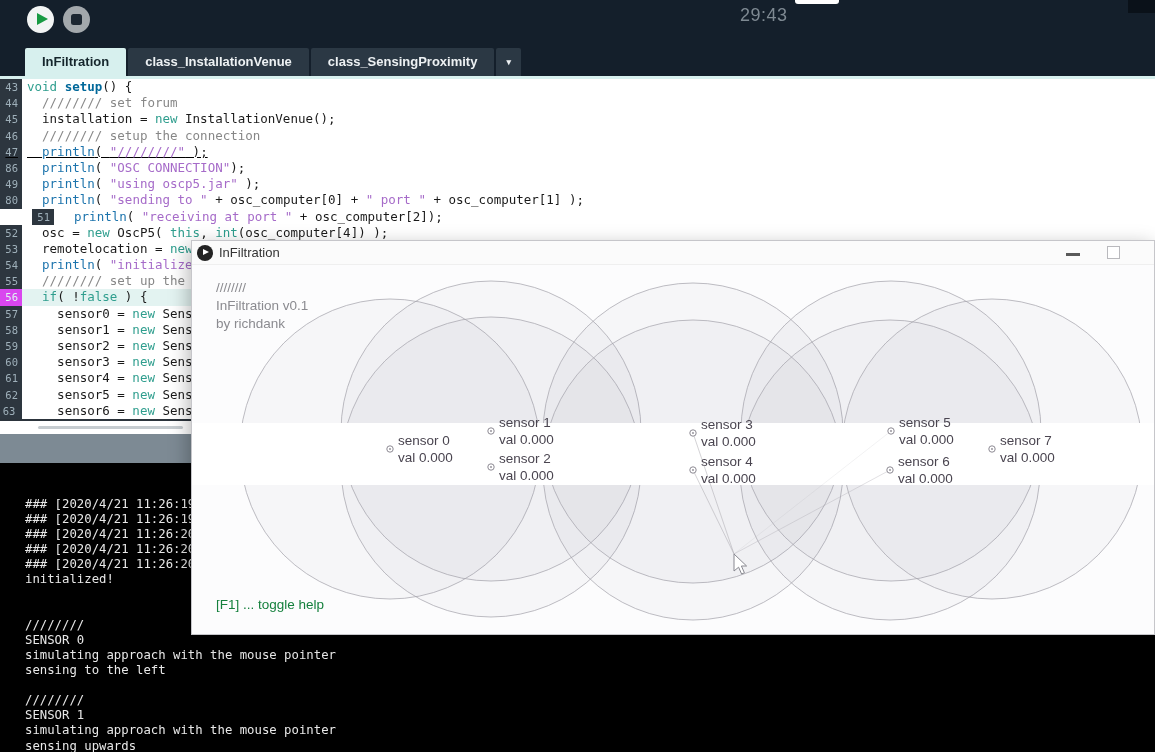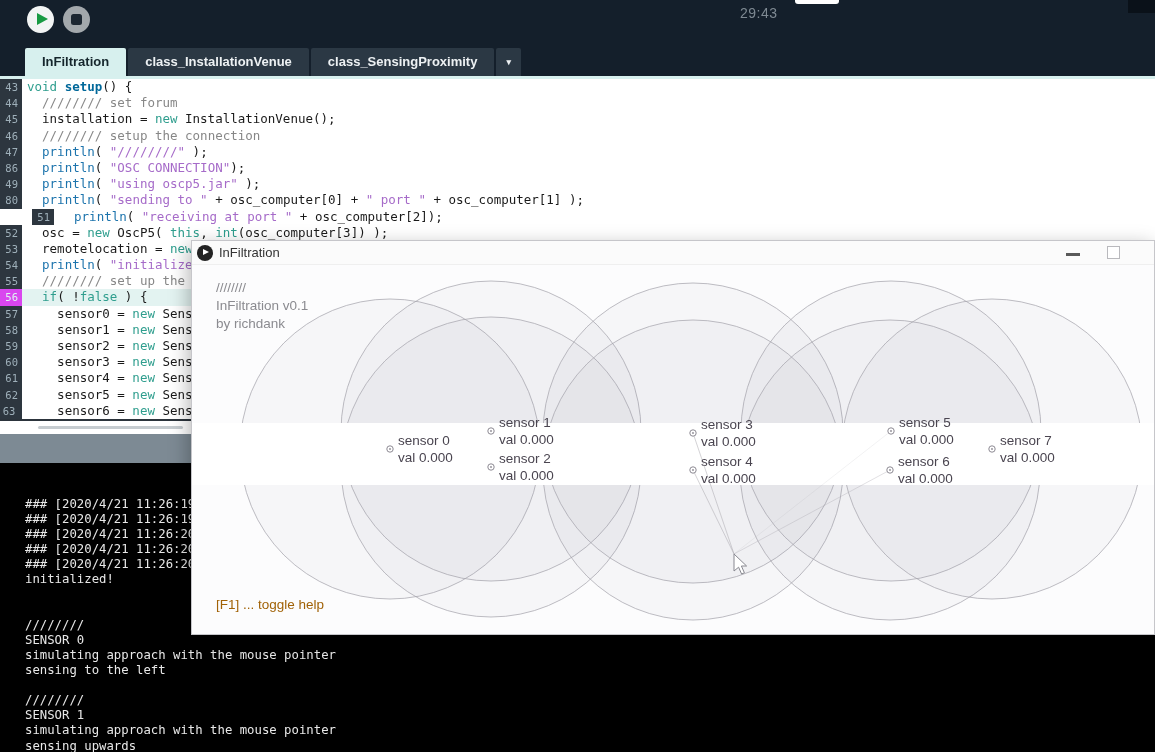--- a/index.html
+++ b/index.html
@@ -7,21 +7,21 @@
           font-family:"Liberation Sans",sans-serif;background:#000;}
 
   
   .toolbar{position:absolute;left:0;top:0;width:100%;height:44px;background:#141f2b;}
   .circle-btn{position:absolute;top:6px;width:27px;height:27px;border-radius:50%;cursor:pointer;}
   .play-btn{left:27px;background:#f2f4f4;}
   .play-tri{position:absolute;left:10px;top:7px;width:0;height:0;
             border-left:11px solid #189a43;border-top:6.5px solid transparent;border-bottom:6.5px solid transparent;}
   .stop-btn{left:63px;background:#a3a8ac;}
   .stop-sq{position:absolute;left:8px;top:8px;width:11px;height:11px;background:#1d2732;border-radius:2.5px;}
-  .timer{position:absolute;left:740px;top:5px;font-size:14px;color:#7e8992;letter-spacing:.5px;}
+  .timer{position:absolute;left:740px;top:5px;font-size:18px;color:#7e8992;letter-spacing:.5px;}
   .notch{position:absolute;left:795px;top:0;width:44px;height:4px;background:#fff;border-radius:0 0 3px 3px;}
   .corner-rect{position:absolute;left:1128px;top:0;width:27px;height:13px;background:#0a1119;}
 
   
   .tabbar{position:absolute;left:0;top:44px;width:100%;height:32px;background:#141f2b;
           display:flex;align-items:flex-end;padding-left:25px;box-sizing:border-box;}
   .tab{height:28px;line-height:28px;padding:0 17px;margin-right:2px;font-size:13px;font-weight:bold;
        background:#2b3844;color:#edf1f3;border-radius:2px 2px 0 0;white-space:nowrap;cursor:pointer;}
   .tab.active{background:#d7f0ee;color:#15262c;}
   .tab.drop{padding:0 10px;font-size:9px;}
@@ -54,21 +54,21 @@
   .picon{position:relative;width:16px;height:16px;background:#232323;border-radius:50%;margin-right:6px;flex:none;}
   .ptri{position:absolute;left:6px;top:4.5px;width:0;height:0;
         border-left:6px solid #fff;border-top:3.5px solid transparent;border-bottom:3.5px solid transparent;}
   .sname{font-size:13px;color:#333;}
   .wmin{position:absolute;left:874px;top:12px;width:14px;height:3px;background:#5a5a5a;cursor:pointer;}
   .wmax{position:absolute;left:915px;top:5px;width:13px;height:13px;border:1.5px solid #b9b9bd;
         box-sizing:border-box;background:#fff;cursor:pointer;}
   .scanvas{position:absolute;left:0;top:24px;width:962px;height:369px;background:#fcfcfd;overflow:hidden;}
   .scanvas svg{position:absolute;left:0;top:0;}
   .shead{position:absolute;left:24px;top:14px;font-size:13.5px;line-height:18px;color:#8b8b90;}
-  .shelp{position:absolute;left:24px;top:332px;font-size:13.5px;color:#a16207;}
+  .shelp{position:absolute;left:24px;top:332px;font-size:13.5px;color:#15803d;}
 </style>
 </head>
 <body>
 
 <div class="screen">
 
   <div class="toolbar">
     <div class="circle-btn play-btn">
       <span class="play-tri"></span>
     </div>
@@ -98,21 +98,21 @@
         <div class="cd" style="line-height: 16.19px;"><span class="t">  </span><span class="c">//////// set forum</span></div>
       </div>
       <div class="row" style="height: 16.19px;">
         <div class="ln" style="line-height: 16.19px;">45</div>
         <div class="cd" style="line-height: 16.19px;"><span class="t">  installation = </span><span class="k">new</span><span class="t"> InstallationVenue();</span></div>
       </div>
       <div class="row" style="height: 16.19px;">
         <div class="ln" style="line-height: 16.19px;">46</div>
         <div class="cd" style="line-height: 16.19px;"><span class="t">  </span><span class="c">//////// setup the connection</span></div>
       </div>
-      <div class="row" style="height: 16.19px;">
+      <div class="row" style="height: 16.19px; text-decoration: underline;">
         <div class="ln" style="line-height: 16.19px;">47</div>
         <div class="cd" style="line-height: 16.19px;"><span class="t">  </span><span class="p">println</span><span class="t">( </span><span class="s">"////////"</span><span class="t"> );</span></div>
       </div>
       <div class="row" style="height: 16.19px;">
         <div class="ln" style="line-height: 16.19px;">86</div>
         <div class="cd" style="line-height: 16.19px;"><span class="t">  </span><span class="p">println</span><span class="t">( </span><span class="s">"OSC CONNECTION"</span><span class="t">);</span></div>
       </div>
       <div class="row" style="height: 16.19px;">
         <div class="ln" style="line-height: 16.19px;">49</div>
         <div class="cd" style="line-height: 16.19px;"><span class="t">  </span><span class="p">println</span><span class="t">( </span><span class="s">"using oscp5.jar"</span><span class="t"> );</span></div>
@@ -120,21 +120,21 @@
       <div class="row" style="height: 16.19px;">
         <div class="ln" style="line-height: 16.19px;">80</div>
         <div class="cd" style="line-height: 16.19px;"><span class="t">  </span><span class="p">println</span><span class="t">( </span><span class="s">"sending to "</span><span class="t"> + osc_computer[0] + </span><span class="s">" port "</span><span class="t"> + osc_computer[1] );</span></div>
       </div>
       <div class="row" style="height: 16.19px; padding-left: 32px;">
         <div class="ln" style="line-height: 16.19px;">51</div>
         <div class="cd" style="line-height: 16.19px;"><span class="t">  </span><span class="p">println</span><span class="t">( </span><span class="s">"receiving at port "</span><span class="t"> + osc_computer[2]);</span></div>
       </div>
       <div class="row" style="height: 16.19px;">
         <div class="ln" style="line-height: 16.19px;">52</div>
-        <div class="cd" style="line-height: 16.19px;"><span class="t">  osc = </span><span class="k">new</span><span class="t"> OscP5( </span><span class="k">this</span><span class="t">, </span><span class="k">int</span><span class="t">(osc_computer[3]) );</span></div>
+        <div class="cd" style="line-height: 16.19px;"><span class="t">  osc = </span><span class="k">new</span><span class="t"> OscP5( </span><span class="k">this</span><span class="t">, </span><span class="k">int</span><span class="t">(osc_computer[4]) );</span></div>
       </div>
       <div class="row" style="height: 16.19px;">
         <div class="ln" style="line-height: 16.19px;">53</div>
         <div class="cd" style="line-height: 16.19px;"><span class="t">  remotelocation = </span><span class="k">new</span><span class="t"> </span></div>
       </div>
       <div class="row" style="height: 16.19px;">
         <div class="ln" style="line-height: 16.19px;">54</div>
         <div class="cd" style="line-height: 16.19px;"><span class="t">  </span><span class="p">println</span><span class="t">( </span><span class="s">"initialized</span></div>
       </div>
       <div class="row" style="height: 16.19px;">

